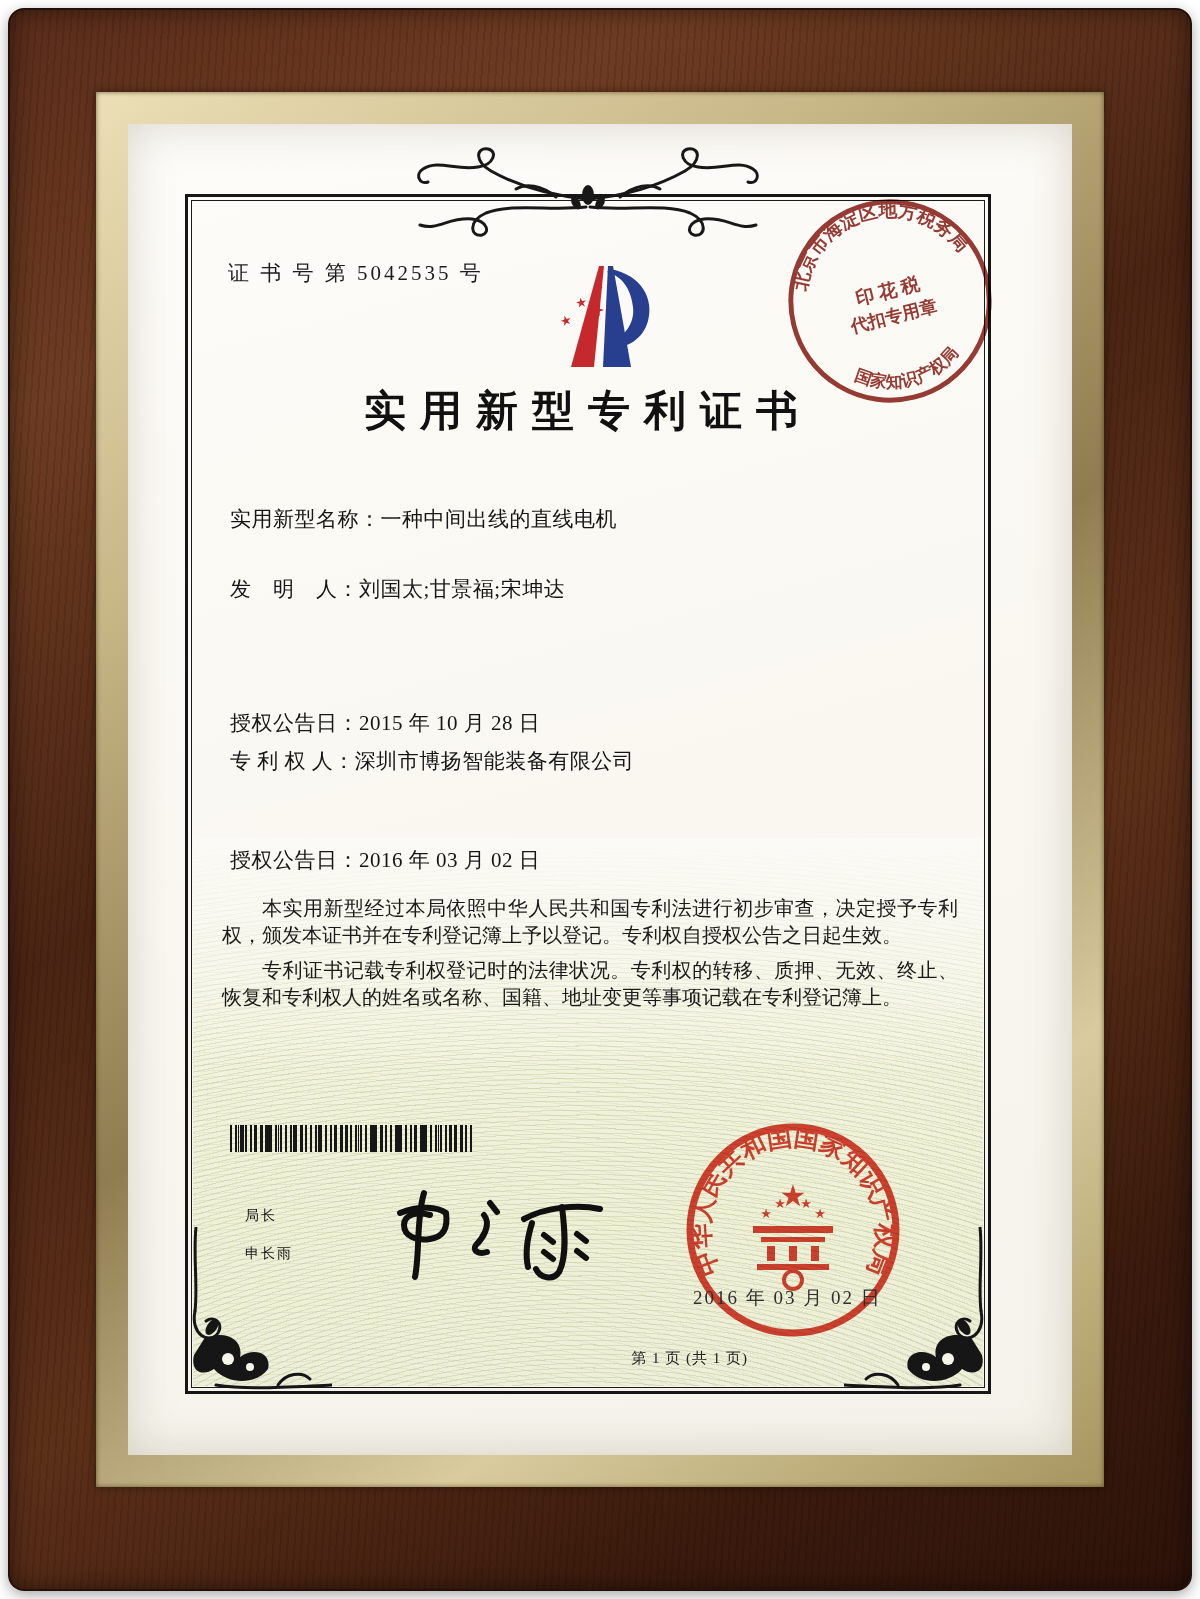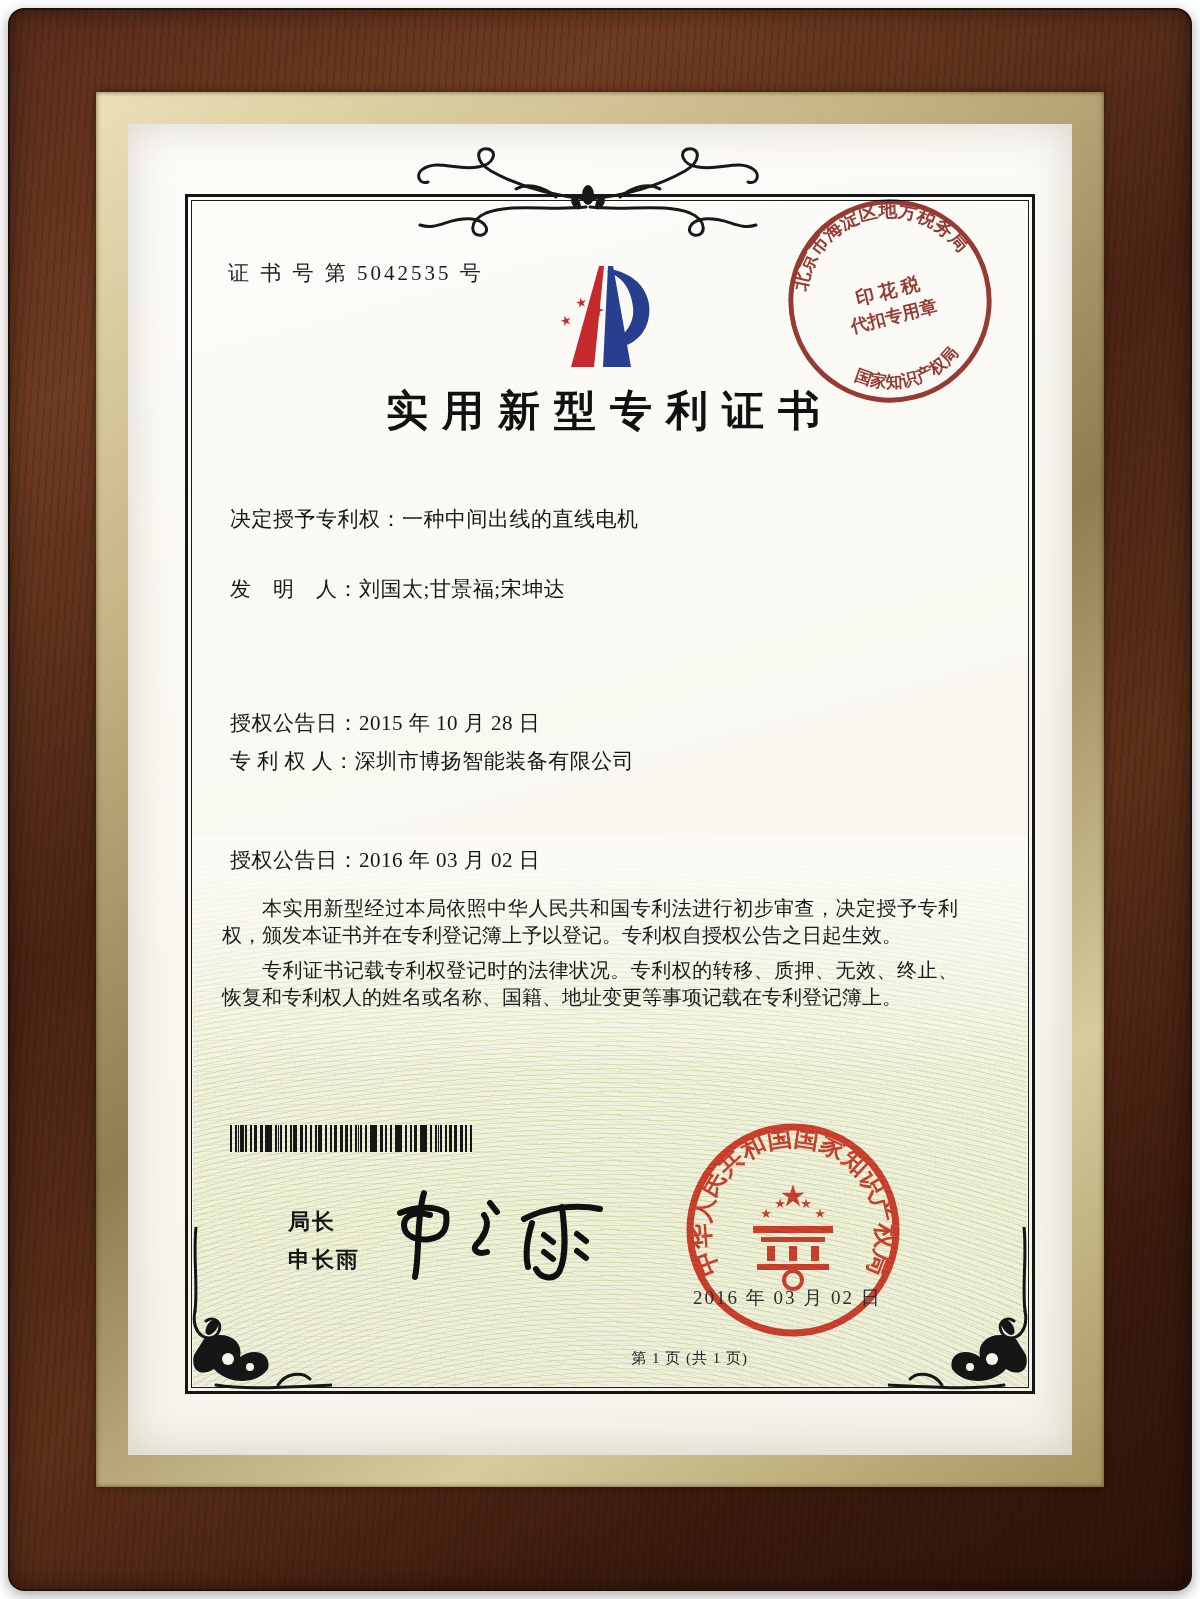--- a/index.html
+++ b/index.html
@@ -12,21 +12,21 @@
           linear-gradient(148deg,#5a2c1a 0%,#6e3c22 18%,#4a2413 42%,#5d3019 63%,#3a1a0d 85%,#2e130a 100%);
         box-shadow:inset 0 0 0 2px #24100a, inset 0 0 26px rgba(0,0,0,.55), 0 4px 14px rgba(0,0,0,.35);}
   .gold{position:absolute;left:96px;top:92px;right:96px;bottom:112px;
         background:linear-gradient(145deg,#ecdfb6 0%,#c7b686 25%,#8f7d4f 52%,#dccf a 0%,#d9cb9e 78%,#a6955f 100%);
         background:linear-gradient(145deg,#ecdfb6 0%,#c7b686 25%,#8f7d4f 52%,#d9cb9e 78%,#a6955f 100%);
         box-shadow:inset 0 0 5px rgba(60,40,10,.65), 0 0 8px rgba(0,0,0,.45);}
   .paper{position:absolute;left:128px;top:124px;right:128px;bottom:144px;
          background:linear-gradient(165deg,#fdfcf9 0%,#f9f7f0 55%,#f4f2e9 100%);
          box-shadow:inset 0 0 46px rgba(125,115,95,.28);}
   
-  .cert-frame{position:absolute;left:57px;top:70px;width:800px;height:1194px;border:3px solid #161616;padding-left:44px;}
+  .cert-frame{position:absolute;left:57px;top:70px;width:800px;height:1194px;border:3px solid #161616;}
   .cert-inner{position:absolute;inset:3px;border:1px solid #1b1b1b;pointer-events:none;z-index:2;}
   
   .texture{position:absolute;left:5px;right:5px;top:640px;bottom:5px;z-index:0;
     background:
       linear-gradient(180deg, rgba(251,250,246,1) 0%, rgba(251,250,246,.55) 22%, rgba(251,250,246,0) 42%),
       repeating-radial-gradient(900px 460px at 50% 132%, rgba(148,178,96,.26) 0px, rgba(148,178,96,.26) 2px, rgba(255,255,255,0) 2px, rgba(255,255,255,0) 9px),
       repeating-radial-gradient(1100px 560px at 18% 150%, rgba(176,158,92,.14) 0px, rgba(176,158,92,.14) 2px, rgba(255,255,255,0) 2px, rgba(255,255,255,0) 12px),
       linear-gradient(180deg,#f7f6e8 0%,#eef0d8 70%,#edefdb 100%);}
   
   .abs{position:absolute;z-index:3;}
@@ -36,22 +36,22 @@
   .field{left:42px;font-size:21px;color:#161616;letter-spacing:.5px;white-space:nowrap;}
   .f0{top:308px}.f1{top:378px}.f2{top:446px}.f3{top:512px}.f4{top:550px}.f5{top:649px}
   .bodytext{left:26px;width:752px;top:690px;font-size:20px;line-height:27px;color:#1a1a1a;
             text-align:justify;}
   .bodytext p{margin:8px;text-indent:2em;}
   .barcode{left:42px;top:928px;width:242px;height:27px;
     background-image:
       repeating-linear-gradient(90deg,#161616 0 2px, rgba(0,0,0,0) 2px 5px),
       repeating-linear-gradient(90deg,#161616 0 1px, rgba(0,0,0,0) 1px 8px),
       repeating-linear-gradient(90deg, rgba(0,0,0,0) 0 11px, #161616 11px 14px, rgba(0,0,0,0) 14px 26px);}
-  .signer{left:57px;font-size:22px;font-weight:700;color:#161616;
-          font-family:"Liberation Sans","DejaVu Sans",sans-serif;letter-spacing:2px;margin-left:43px;}
+  .signer{left:57px;font-size:14px;font-weight:400;color:#161616;
+          font-family:"Liberation Sans","DejaVu Sans",sans-serif;letter-spacing:2px;}
   .s-title{top:1010px}.s-name{top:1048px}
   .signature{left:198px;top:982px;width:240px;height:112px;}
   .datestamp{left:505px;top:1088px;font-size:19px;letter-spacing:2px;color:#2e2e2e;z-index:6;
              white-space:nowrap;}
   .footer{left:160px;width:400px;top:1152px;text-align:right;font-size:15px;color:#222;
           letter-spacing:1px;}
   
   .taxstamp{left:594px;top:-4px;width:216px;height:216px;transform:rotate(-14deg);
             opacity:.92;mix-blend-mode:multiply;z-index:4;}
   .cnipa{left:490px;top:918px;width:230px;height:230px;opacity:.95;mix-blend-mode:multiply;z-index:5;}
@@ -148,21 +148,21 @@
         </text>
         <text font-size="17" fill="#8e2b25" font-weight="bold">
           <textPath href="#taxBot" startOffset="50%" text-anchor="middle">国家知识产权局</textPath>
         </text>
         <text x="0" y="-4" text-anchor="middle" font-size="19" font-weight="bold" fill="#8e2b25">印 花 税</text>
         <text x="0" y="22" text-anchor="middle" font-size="18" font-weight="bold" fill="#8e2b25">代扣专用章</text>
       </svg>
 
       <div class="abs title">实用新型专利证书</div>
 
-      <div class="abs field f0"><span>决定授予专利权：</span><span>一种中间出线的直线电机</span></div>
+      <div class="abs field f0"><span>实用新型名称：</span><span>一种中间出线的直线电机</span></div>
       <div class="abs field f1"><span>发　明　人：</span><span>刘国太;甘景福;宋坤达</span></div>
       <div class="abs field f3"><span>授权公告日：</span><span>2015 年 10 月 28 日</span></div>
       <div class="abs field f4"><span>专 利 权 人：</span><span>深圳市博扬智能装备有限公司</span></div>
       <div class="abs field f5"><span>授权公告日：</span><span>2016 年 03 月 02 日</span></div>
 
       <div class="abs bodytext">
         <p>本实用新型经过本局依照中华人民共和国专利法进行初步审查，决定授予专利权，颁发本证书并在专利登记簿上予以登记。专利权自授权公告之日起生效。</p>
         <p>专利证书记载专利权登记时的法律状况。专利权的转移、质押、无效、终止、恢复和专利权人的姓名或名称、国籍、地址变更等事项记载在专利登记簿上。</p>
       </div>
 

